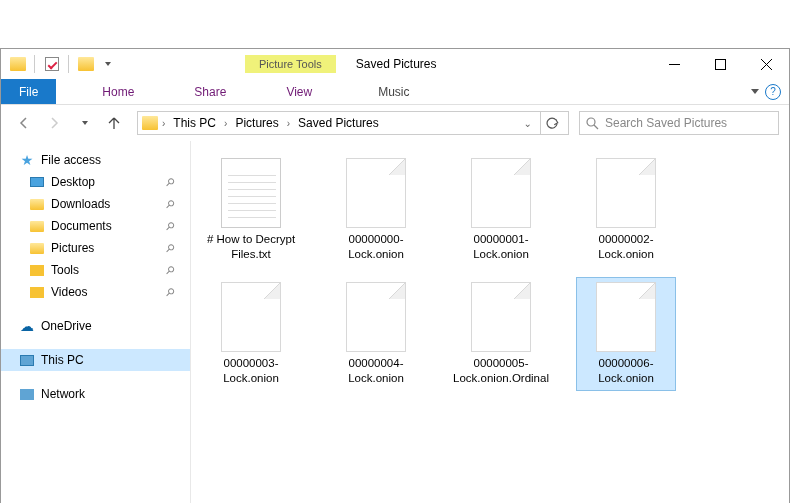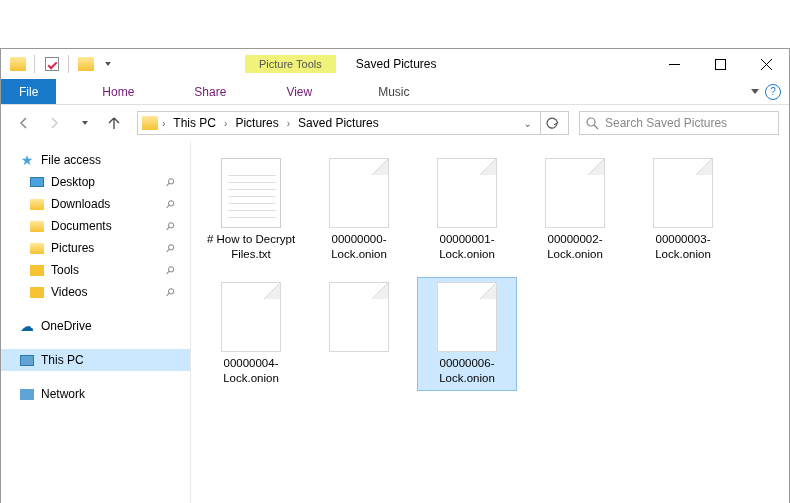--- a/index.html
+++ b/index.html
@@ -51,21 +51,21 @@
 .star-icon { color: #4aa3df; font-size: 14px; }
 .desktop-icon { width: 14px; height: 10px; background: #4aa3df; border: 1px solid #2a7ab0; }
 .folder-icon { width: 14px; height: 11px; background: linear-gradient(#ffe89a, #f7c233); border-radius: 1px; }
 .music-icon { width: 14px; height: 11px; background: #f7c233; }
 .video-icon { width: 14px; height: 11px; background: #f7c233; }
 .cloud-icon { color: #0a64a4; font-size: 14px; }
 .pc-icon { width: 14px; height: 11px; background: #5fa4d4; border: 1px solid #2a7ab0; }
 .net-icon { width: 14px; height: 11px; background: #5fa4d4; }
 
 .content { flex: 1; padding: 12px 10px; overflow: auto; position: relative; }
-.files-grid { display: flex; flex-wrap: wrap; gap: 10px 8px; align-content: flex-start; }
+.files-grid { display: flex; flex-wrap: wrap; gap: 10px 25px; align-content: flex-start; }
 .file-item { width: 100px; display: flex; flex-direction: column; align-items: center; text-align: center; font-size: 11.5px; cursor: pointer; padding: 4px; border: 1px solid transparent; }
 .file-item.selected { background: #cce8ff; border: 1px solid #8ac0e8; }
 .file-thumb { width: 60px; height: 70px; margin-bottom: 4px; position: relative; }
 .txt-thumb { background: #fff; border: 1px solid #ccc; background-image: repeating-linear-gradient(#fff 0, #fff 6px, #ddd 6px, #ddd 7px); background-position: 6px 10px; background-size: 48px 55px; background-repeat: no-repeat; }
 .blank-thumb { background: #fff; border: 1px solid #d8d8d8; }
 .blank-thumb::before { content: ""; position: absolute; top: 0; right: 0; width: 16px; height: 16px; background: linear-gradient(135deg, transparent 48%, #d8d8d8 50%, #f0f0f0 52%); }
 .file-name { line-height: 1.3; word-wrap: break-word; max-width: 100px; }
 
 .statusbar { height: 26px; border-top: 1px solid #e0e0e0; display: flex; align-items: center; padding: 0 12px; font-size: 11px; color: #333; }
 .status-right { margin-left: auto; display: flex; gap: 2px; }
@@ -274,20 +274,21 @@
           <div class="file-item">
             <div class="file-thumb blank-thumb"></div>
             <div class="file-name">00000003-Lock.onion</div>
           </div>
           <div class="file-item">
             <div class="file-thumb blank-thumb"></div>
             <div class="file-name">00000004-Lock.onion</div>
           </div>
           <div class="file-item">
             <div class="file-thumb blank-thumb"></div>
+            <div class="file-name">00000005-Lock.onion.Ordinal</div>
           </div>
           <div class="file-item selected">
             <div class="file-thumb blank-thumb"></div>
             <div class="file-name">00000006-Lock.onion</div>
           </div>
         </div>
     </div>
   </div>
 
   <div class="statusbar">

